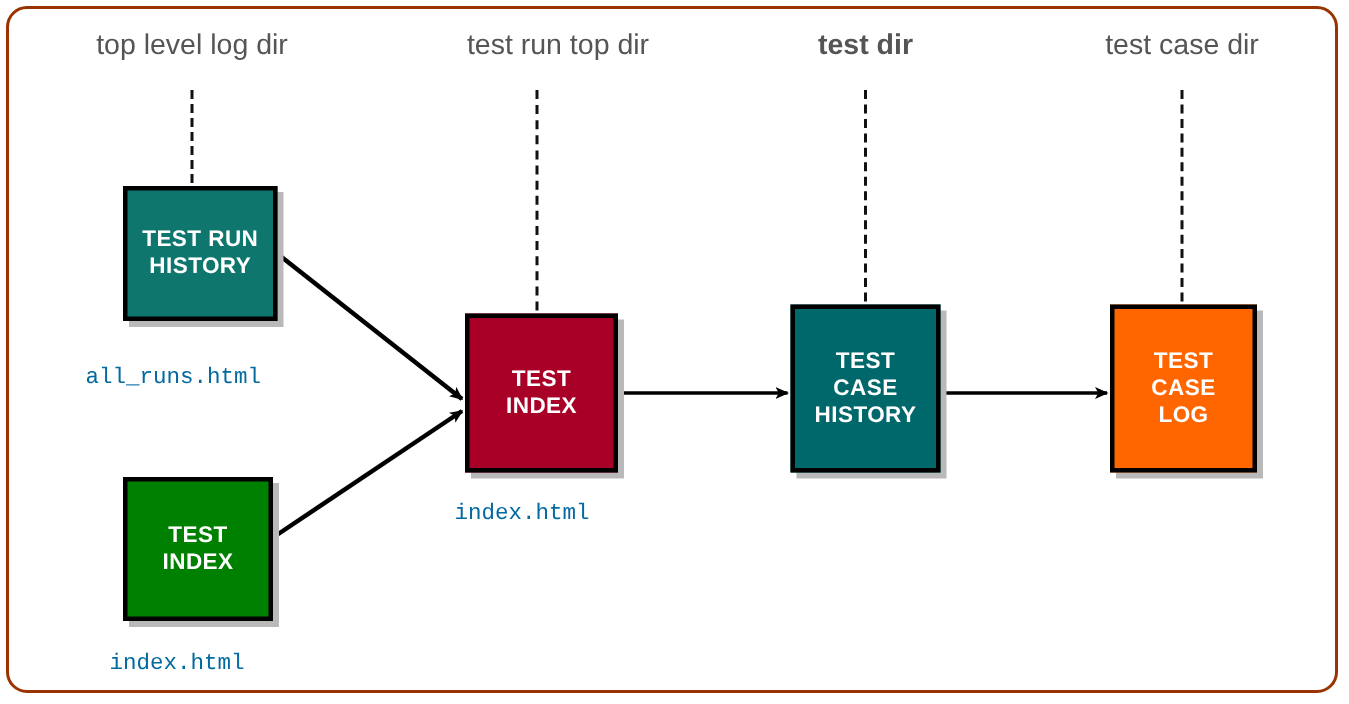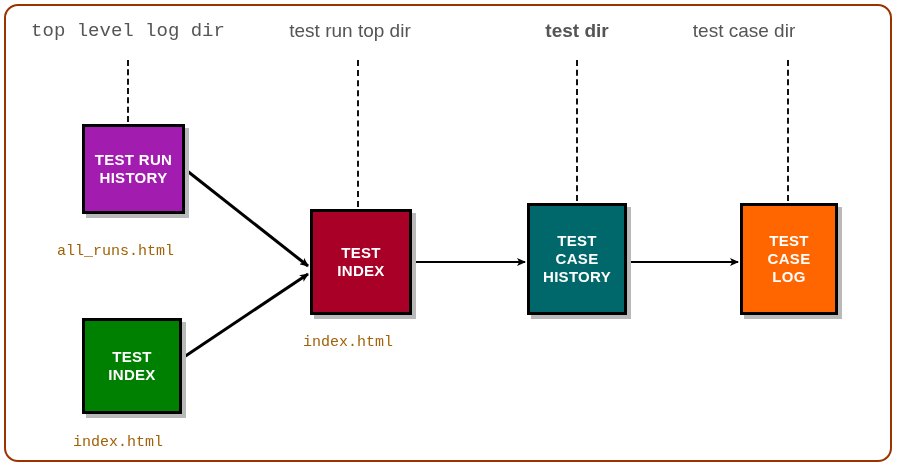--- a/index.html
+++ b/index.html
@@ -17,36 +17,36 @@
              transform:translateX(-50%);}
 
   .node{position:absolute;border:3px solid #000000;box-sizing:border-box;
         display:flex;flex-direction:column;align-items:center;
         justify-content:center;color:#ffffff;font-weight:bold;
         font-size:15px;line-height:1.18;letter-spacing:.3px;
         text-align:center;font-family:"Liberation Sans",sans-serif;
         box-shadow:4px 4px 0 0 #b9b9b9;}
   .node span{display:block;}
 
-  .file-label{position:absolute;color:#a16207;font-size:15px;
+  .file-label{position:absolute;color:#0369a1;font-size:15px;
               font-family:"Liberation Mono",monospace;white-space:nowrap;}
 
   svg#edges{position:absolute;left:0;top:0;width:899px;height:469px;
             pointer-events:none;}
 </style>
 </head>
 <body>
 
 <div id="frame"></div>
 
 <div id="headers">
-    <div class="col-header" style="left: 128px; top: 20px; font-family: Liberation Mono, monospace;">top level log dir</div>
-    <div class="col-header" style="left: 350px; top: 20px;">test run top dir</div>
+    <div class="col-header" style="left: 128px; top: 20px;">top level log dir</div>
+    <div class="col-header" style="left: 372px; top: 20px;">test run top dir</div>
     <div class="col-header" style="left: 577px; top: 20px; font-weight: bold;">test dir</div>
-    <div class="col-header" style="left: 744px; top: 20px;">test case dir</div>
+    <div class="col-header" style="left: 788px; top: 20px;">test case dir</div>
   </div>
 <div id="dashes">
     <div class="dash-line" style="left: 128px; top: 60px; height: 62px;"></div>
     <div class="dash-line" style="left: 358px; top: 60px; height: 147px;"></div>
     <div class="dash-line" style="left: 577px; top: 60px; height: 141px;"></div>
     <div class="dash-line" style="left: 788px; top: 60px; height: 141px;"></div>
   </div>
 
 <svg id="edges" viewBox="0 0 899 469" xmlns="http://www.w3.org/2000/svg">
   <defs>
@@ -56,21 +56,21 @@
   </defs>
   <g id="edge-group">
       <line x1="186" y1="170" x2="308" y2="266" stroke="#000000" stroke-width="3" marker-end="url(#arrowhead)"></line>
       <line x1="184" y1="357" x2="308" y2="274" stroke="#000000" stroke-width="3" marker-end="url(#arrowhead)"></line>
       <line x1="413" y1="262" x2="525" y2="262" stroke="#000000" stroke-width="2.2" marker-end="url(#arrowhead)"></line>
       <line x1="629" y1="262" x2="738" y2="262" stroke="#000000" stroke-width="2.2" marker-end="url(#arrowhead)"></line>
     </g>
 </svg>
 
 <div id="nodes">
-    <div class="node" style="left: 82px; top: 124px; width: 103px; height: 90px; background: #a21caf;">
+    <div class="node" style="left: 82px; top: 124px; width: 103px; height: 90px; background: #0f766e;">
       <span>TEST RUN</span>
       <span>HISTORY</span>
     </div>
     <div class="node" style="left: 82px; top: 318px; width: 100px; height: 96px; background: rgb(0, 128, 0);">
       <span>TEST</span>
       <span>INDEX</span>
     </div>
     <div class="node" style="left: 310px; top: 209px; width: 102px; height: 106px; background: rgb(168, 0, 38);">
       <span>TEST</span>
       <span>INDEX</span>

